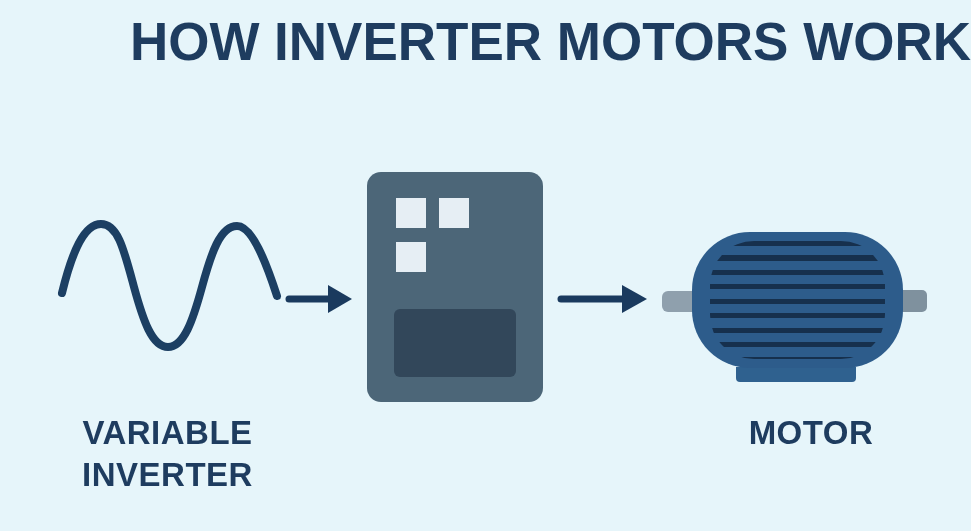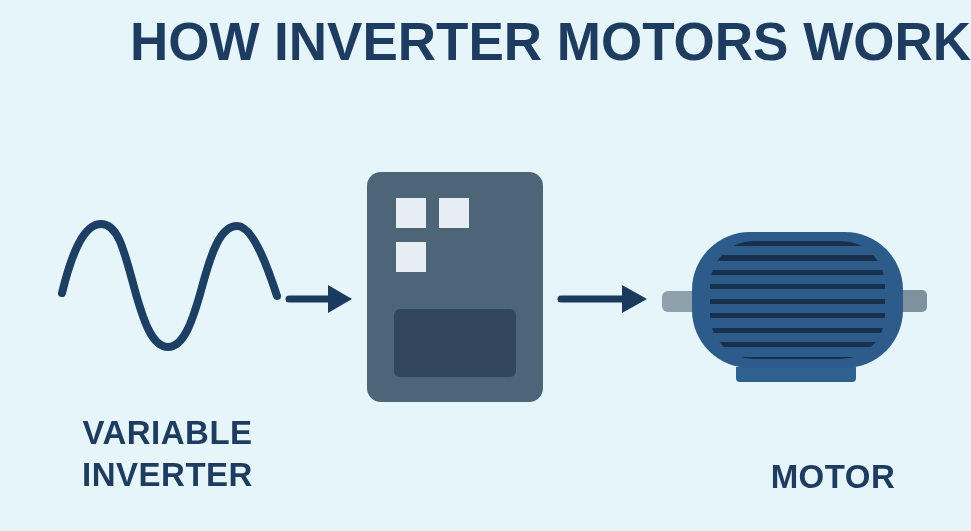--- a/index.html
+++ b/index.html
@@ -142,21 +142,21 @@
     position: absolute;
     font-weight: bold;
     font-size: 33px;
     line-height: 42px;
     color: var(--ink, #1e3c5f);
     text-align: center;
     letter-spacing: 0.5px;
   }
   .label-vf    { left: 35px;  top: 412px; width: 265px; }
   .label-vfd   { left: 380px; top: 412px; width: 150px; }
-  .label-motor { left: 740px; top: 412px; width: 186px; margin-top: 44px; }
+  .label-motor { left: 718px; top: 412px; width: 186px; }
 </style>
 </head>
 <body>
 
 <div class="canvas">
 
   <h1 class="title">HOW INVERTER MOTORS WORK</h1>
 
   <svg class="wave-svg" viewBox="0 0 232 140" aria-hidden="true">
     <path class="wave-path" d="M 8 77

